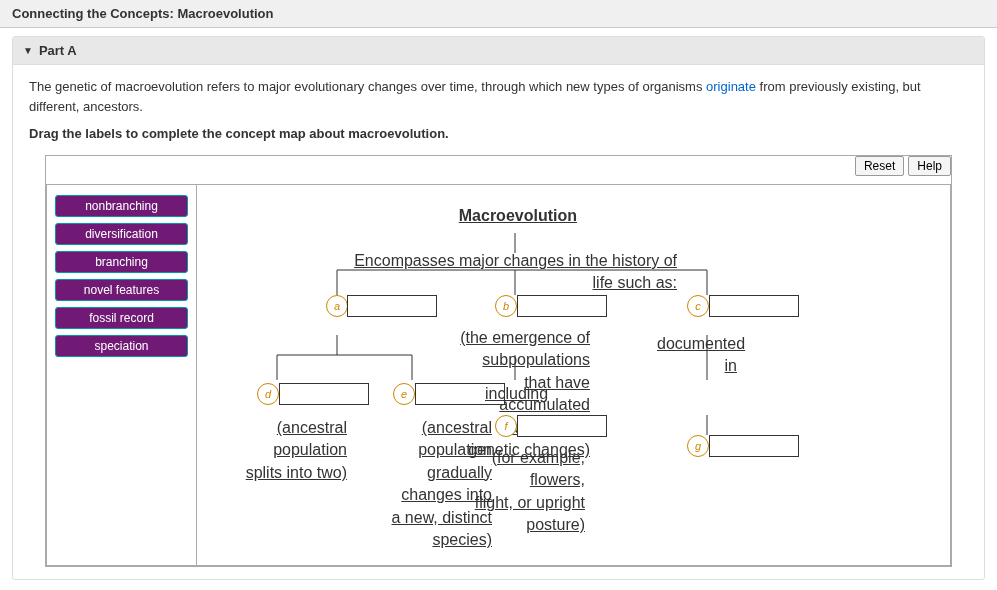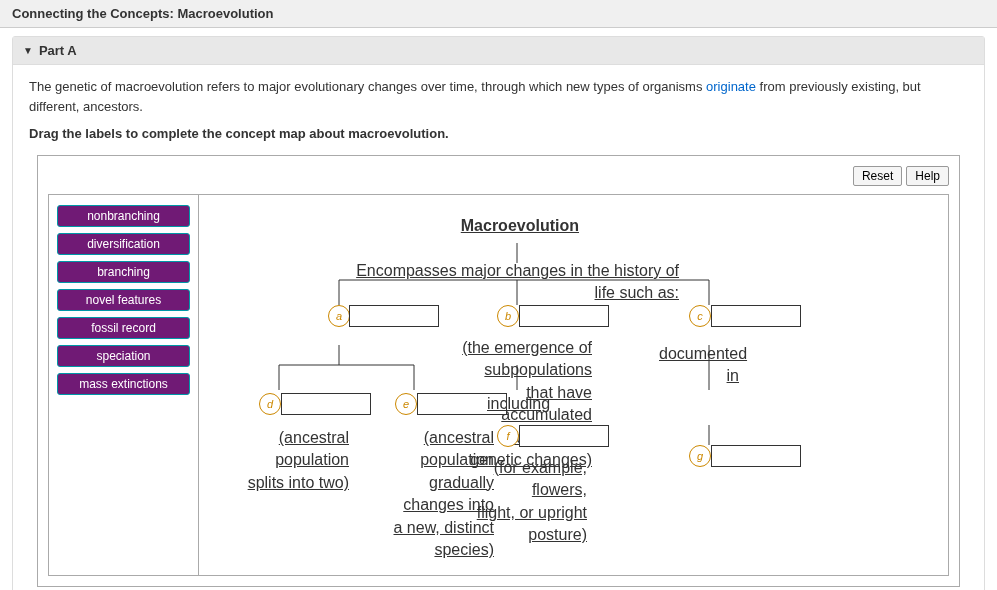--- a/index.html
+++ b/index.html
@@ -53,23 +53,23 @@
     .highlight-blue { color: #0066cc; }
 
     .instruction-text {
       font-weight: bold;
       font-size: 13px;
       margin-bottom: 14px;
     }
 
     .concept-map-container {
       border: 1px solid #aaa;
-      padding: 10px;
+      padding: 0;
       position: relative;
-      margin: 0 8px;
+      margin: 0 16px;
     }
 
     .toolbar {
       display: flex;
       justify-content: flex-end;
       gap: 4px;
       margin-bottom: 8px;
     }
 
     .toolbar-btn {
@@ -192,21 +192,20 @@
 
       <div class="map-area">
 
         <div class="labels-panel">
           <div class="label-item">nonbranching</div>
           <div class="label-item">diversification</div>
           <div class="label-item">branching</div>
           <div class="label-item">novel features</div>
           <div class="label-item">fossil record</div>
           <div class="label-item">speciation</div>
-          <div class="label-item">mass extinctions</div>
         </div>
 
         <div class="diagram-area">
           <div class="diagram-inner">
 
             <svg class="diagram-svg">
 
               <line x1="298" y1="38" x2="298" y2="58" stroke="#333" stroke-width="1"></line>
 
               <line x1="120" y1="75" x2="490" y2="75" stroke="#333" stroke-width="1"></line>

